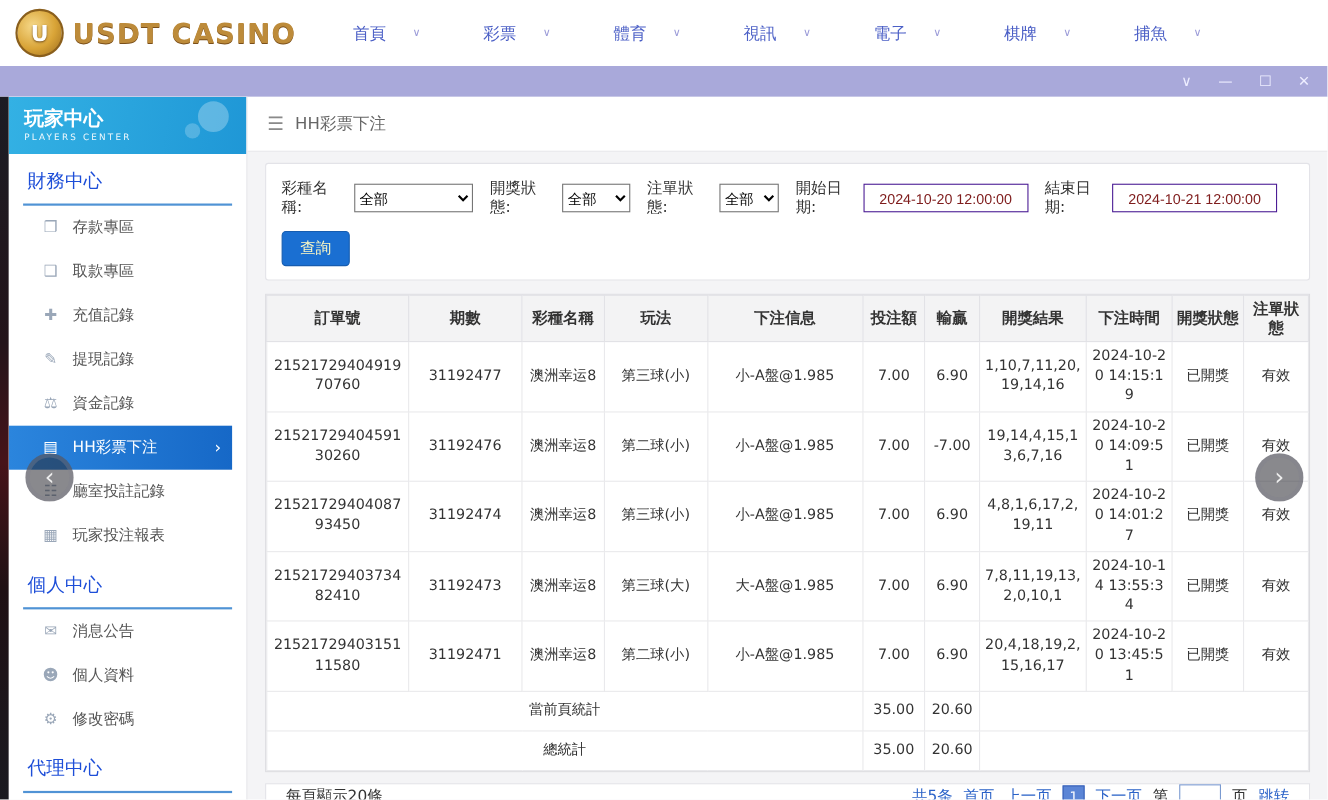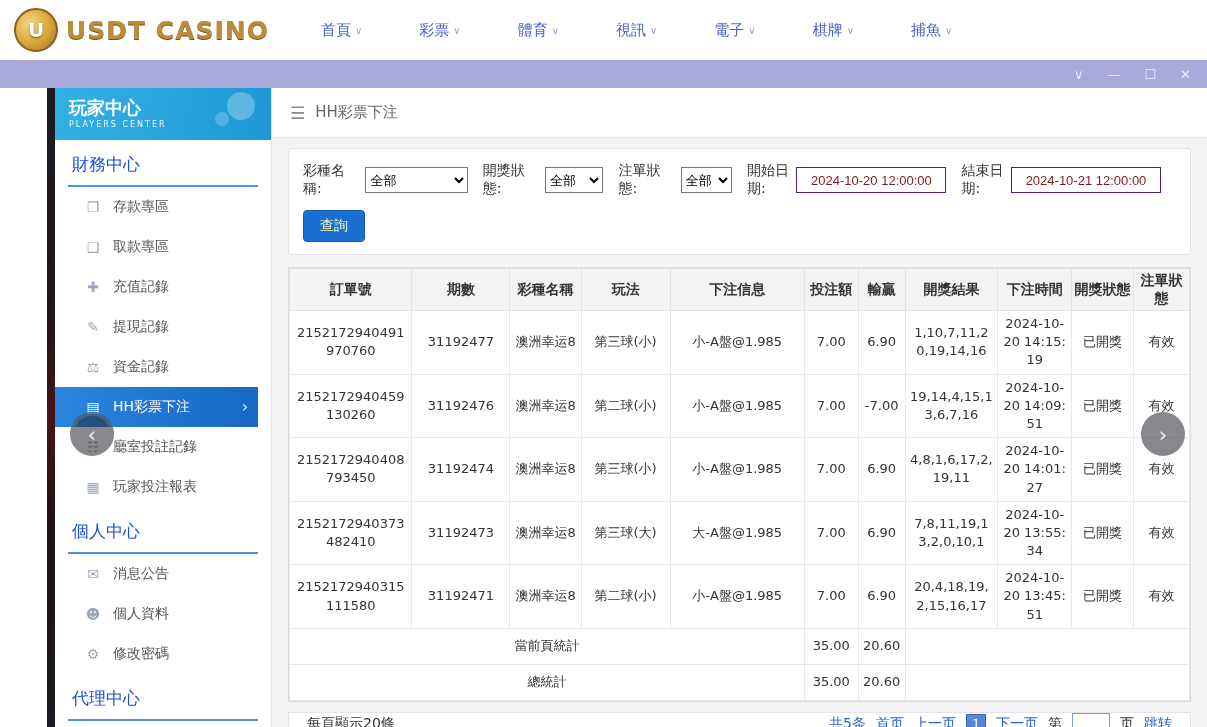--- a/index.html
+++ b/index.html
@@ -9,30 +9,30 @@
   
   .topbar { height:60px; background:#fff; display:flex; align-items:center; padding-left:14px; }
   .logo { display:flex; align-items:center; gap:8px; cursor:pointer; }
   .logo-badge { width:44px; height:44px; border-radius:50%;
     background:radial-gradient(circle at 35% 35%, #f6d98a, #d9a437 55%, #9a6b1f);
     border:2px solid #8a5f1d; display:flex; align-items:center; justify-content:center;
     color:#fff; font-weight:bold; font-size:20px; text-shadow:0 1px 2px #6b4512; }
   .logo-text { font-size:25px; font-weight:bold; color:#bd8b3a; letter-spacing:1px;
     text-shadow:0 1px 0 #7a4f1a; }
   .main-nav { display:flex; gap:57px; margin-left:52px; }
-  .nav-item { display:flex; align-items:center; gap:4px; color:#4b5fc6; font-size:15px; cursor:pointer; }
+  .nav-item { display:flex; align-items:center; gap:24px; color:#4b5fc6; font-size:15px; cursor:pointer; }
   .nav-chev { color:#9a9ad8; font-size:10px; }
 
   
   .titlebar { height:28px; background:#a9a9da; display:flex; justify-content:flex-end;
     align-items:center; gap:24px; padding-right:16px; }
   .win-ctrl { color:#eef; font-size:13px; cursor:pointer; line-height:1; }
 
   
-  .workspace { display:flex; height:639px; position:relative; background:#f4f4f6;margin-left:47px; }
+  .workspace { display:flex; height:639px; position:relative; background:#f4f4f6; }
   .bg-strip { width:8px; flex:0 0 8px;
     background:linear-gradient(180deg,#1c1c24 0%,#23141a 35%,#471419 52%,#1f1014 70%,#1a1a20 100%); }
 
   
   .sidebar { width:217px; flex:0 0 217px; background:#fff; border-right:1px solid #e3e3e8;
     display:flex; flex-direction:column; overflow:hidden; }
   .side-header { height:52px; flex:0 0 52px;
     background:linear-gradient(100deg,#33b1e4,#1f97d6);
     color:#fff; padding:8px 14px; position:relative; overflow:hidden; }
   .side-header::before { content:""; position:absolute; right:16px; top:4px; width:28px; height:28px;
@@ -318,21 +318,21 @@
             </tr>
             <tr class="data-row">
               <td>2152172940373482410</td>
               <td>31192473</td>
               <td>澳洲幸运8</td>
               <td>第三球(大)</td>
               <td>大-A盤@1.985</td>
               <td>7.00</td>
               <td>6.90</td>
               <td>7,8,11,19,13,2,0,10,1</td>
-              <td>2024-10-20 13:55:34</td>
+              <td>2024-10-14 13:55:34</td>
               <td>已開獎</td>
               <td>有效</td>
             </tr>
             <tr class="data-row">
               <td>2152172940315111580</td>
               <td>31192471</td>
               <td>澳洲幸运8</td>
               <td>第二球(小)</td>
               <td>小-A盤@1.985</td>
               <td>7.00</td>

